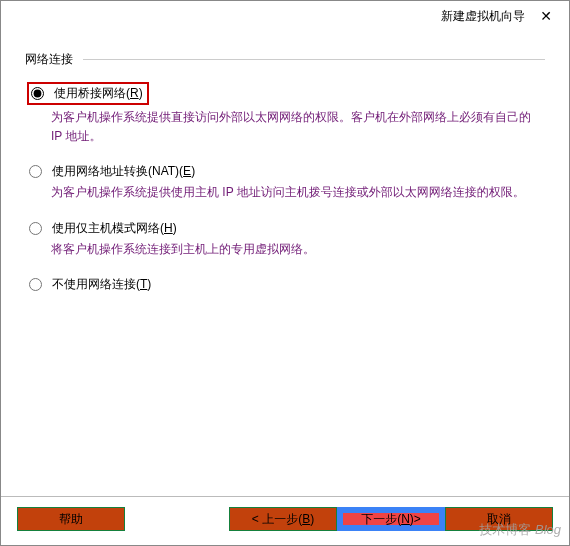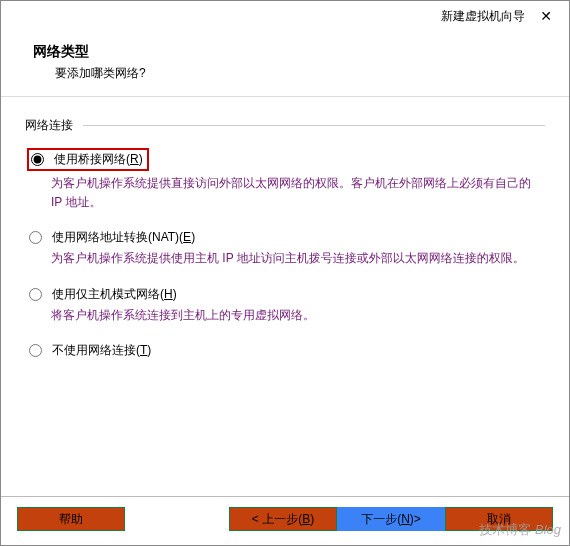--- a/index.html
+++ b/index.html
@@ -20,41 +20,37 @@
   .opt label.row { display: flex; align-items: center; gap: 6px; font-size: 12px; cursor: default; }
   .opt input[type=radio] { margin: 0 4px 0 2px; width: 13px; height: 13px; accent-color: #000; }
   .opt .desc { font-size: 12px; color: #701a75; margin: 3px 0 0 24px; line-height: 1.55; }
   .highlight { border: 2px solid #c00; display: inline-flex; align-items: flex-start; padding: 1px 4px 1px 0; }
   .footer { position: absolute; left: 0; right: 0; bottom: 0; padding: 10px 16px 14px 16px; display: flex; align-items: center; border-top: 1px solid #bbb; background: #fff; }
   .btn { height: 24px; border: 1px solid #15803d; background: #c2410c; font-size: 12px; padding: 0 14px; cursor: default; font-family: inherit; display: inline-flex; align-items: center; justify-content: center; }
   .btn-help { width: 108px; }
   .spacer { flex: 1; }
   .btn-group { display: flex; gap: 0; }
   .btn-group .btn { width: 108px; }
-  .btn-next { border: 6px solid #3b82f6; background: #3b82f6; text-align: right; }
+  .btn-next { border: 6px solid #3b82f6; background: #ef4444; text-align: right; }
   .watermark { position: absolute; right: 8px; bottom: 8px; font-family: Arial, sans-serif; color: rgba(160,160,160,0.85); text-align: right; pointer-events: none; line-height: 1.05; }
   .watermark .w1 { font-size: 22px; font-weight: bold; letter-spacing: 0.5px; }
   .watermark .w2 { font-size: 13px; }
   .under { text-decoration: underline; }
 </style>
 </head>
 <body>
 <div class="window">
 
   <div class="titlebar">
     <span class="title">新建虚拟机向导</span>
     <div class="close-btn">
       <span>✕</span>
     </div>
   </div>
 
-  <div class="header">
-    <div class="h1">网络类型</div>
-    <div class="sub">要添加哪类网络?</div>
-  </div>
 
   <div class="content">
     <div class="fieldset">
       <span class="legend">网络连接</span>
       <span class="legend-line"></span>
 
       <div class="options">
 
         <div class="opt">
           <span class="highlight">

